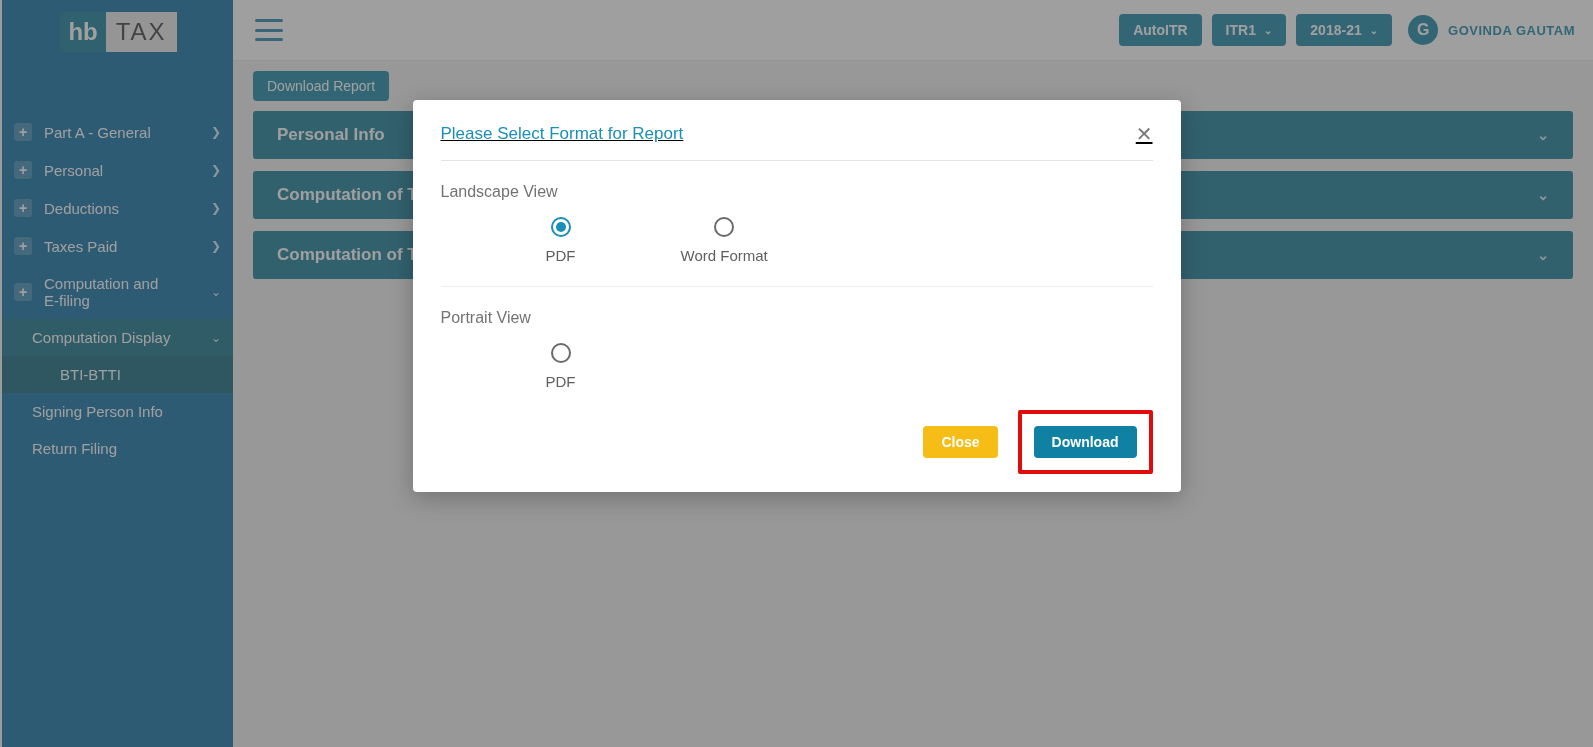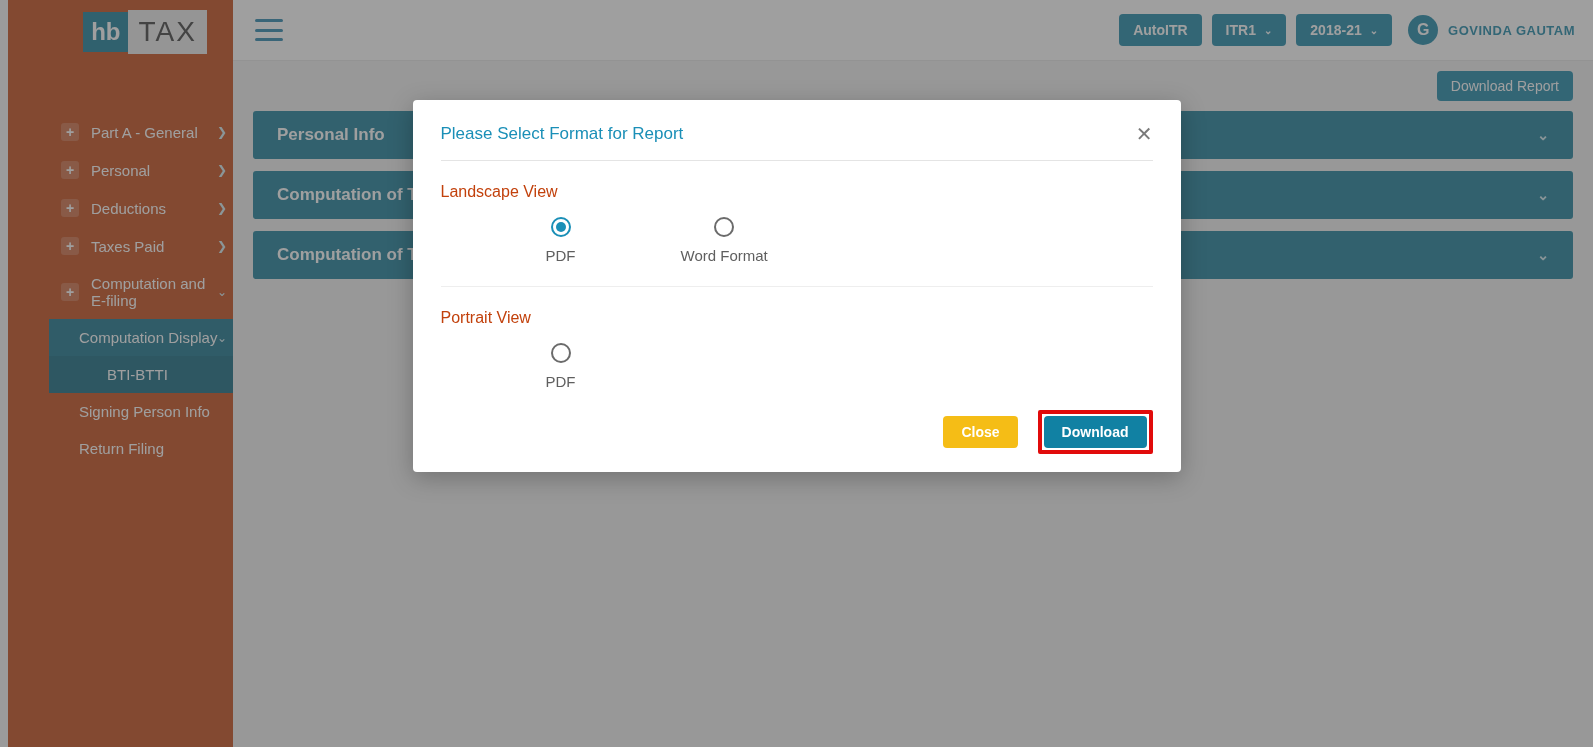--- a/index.html
+++ b/index.html
@@ -1,63 +1,63 @@
 <!DOCTYPE html>
 <html><head>
 <meta charset="utf-8">
 <style>
   * { box-sizing: border-box; margin: 0; padding: 0; }
   body { font-family: "Segoe UI", "Helvetica Neue", Arial, sans-serif; background: #f5f5f5; width: 1593px; height: 747px; overflow: hidden; position: relative; }
   
-  .sidebar { position: absolute; left: 8px; top: 0; width: 233px; height: 747px; background: #c2410c; padding-left: 41px; }
+  .sidebar { position: absolute; left: 2px; top: 0; width: 233px; height: 747px; background: #0369a1; }
   .logo-box { margin: 5px auto 0; width: 124px; height: 53px; display:flex; align-items:center; justify-content:center;}
   .logo-hb { background:#0b7592; color:#fff; font-weight:700; font-size:24px; padding:6px 8px;}
-  .logo-tax { background:#e8e8e8; color:#333; font-weight:500; font-size:28px; padding:6px 10px; letter-spacing:2px;text-align:right;}
+  .logo-tax { background:#e8e8e8; color:#333; font-weight:500; font-size:24px; padding:6px 10px; letter-spacing:2px;text-align:right;}
   .nav { margin-top: 55px; }
   .nav-item { display:flex; align-items:center; padding: 10px 12px; color:#fff; font-size:15px; cursor:pointer; position:relative; }
   .nav-item .plus { width:18px; height:18px; border-radius:3px; background:rgba(255,255,255,0.2); display:flex; align-items:center; justify-content:center; font-size:14px; margin-right:12px; color:#fff; font-weight:bold;}
   .nav-item .chev { position:absolute; right:14px; font-size:12px; color:#d1eaf0;}
   .nav-sub { background:#0a6a85; }
   .nav-sub .nav-item { padding-left: 30px; }
   .nav-sub2 .nav-item { padding-left: 58px; background:#055f78;}
   .nav-plain .nav-item { padding-left: 30px; }
   
   .topbar { position:absolute; left:233px; top:0; right:0; height:61px; background:#fff; border-bottom:1px solid #e4e4e4; display:flex; align-items:center; padding:0 18px; }
   .hamburger { width:28px; height:22px; display:flex; flex-direction:column; justify-content:space-between; cursor:pointer; margin-left:4px;}
   .hamburger span { height:3px; background:#1e7fa8; border-radius:2px; }
   .topbar-spacer { flex:1; }
   .top-btn { background:#1181a3; color:#fff; border:none; border-radius:4px; padding:8px 14px; font-size:14px; margin-left:10px; display:flex; align-items:center; gap:8px; cursor:pointer; font-weight:600;}
   .top-btn .dd { font-size:10px; }
   .user { display:flex; align-items:center; margin-left:16px; cursor:pointer; }
   .avatar { width:30px; height:30px; border-radius:50%; background:#1181a3; color:#fff; display:flex; align-items:center; justify-content:center; font-weight:700; font-size:16px; margin-right:10px;}
   .user-name { color:#1181a3; font-weight:700; font-size:13px; letter-spacing:0.5px;}
   
   .content { position:absolute; left:233px; top:61px; right:0; bottom:0; background:#f0f0f0; }
-  .dl-bar { display:flex; justify-content:flex-end; padding:10px 20px;}
+  .dl-bar { display:flex; padding:10px 20px;}
   .dl-btn { background:#1181a3; color:#fff; border:none; border-radius:4px; padding:7px 14px; font-size:14px; cursor:pointer;}
   .panels { padding:0 20px; }
   .panel { background:#0e7692; color:#fff; border-radius:3px; padding:14px 24px; margin-bottom:12px; display:flex; justify-content:space-between; align-items:center; font-size:17px; font-weight:600; cursor:pointer;}
   .panel .pchev { font-size:14px; color:#cfe9f0;}
   
   .overlay { position:absolute; inset:0; background:rgba(80,80,80,0.55); }
   
   .modal { position:absolute; left:50%; top:100px; transform:translateX(-50%); width:768px; background:#fff; border-radius:4px; box-shadow:0 6px 24px rgba(0,0,0,0.25); padding:22px 28px 18px; }
-  .modal-head { display:flex; justify-content:space-between; align-items:center; border-bottom:1px solid #e4e4e4; padding-bottom:14px; }
+  .modal-head { display:flex; justify-content:space-between; align-items:center; border-bottom:1px solid #e4e4e4; padding-bottom:14px;text-decoration:underline; }
   .modal-title { color:#1a8fb7; font-size:17px; }
   .modal-close { color:#7a7a7a; font-size:20px; cursor:pointer; }
-  .section-title { color:#c2410c; font-size:16px; margin-top:22px; margin-bottom:16px;}
+  .section-title { color:#737373; font-size:16px; margin-top:22px; margin-bottom:16px;}
   .radio-row { display:flex; gap:0; border-bottom:1px solid #eee; padding-bottom:22px;}
   .radio-opt { display:flex; align-items:center; gap:10px; font-size:15px; color:#5f5f5f; cursor:pointer; width:240px;flex-direction:column;}
   .radio-opt.last { width:auto; }
   .radio { width:20px; height:20px; border:2px solid #6b6b6b; border-radius:50%; display:flex; align-items:center; justify-content:center;}
   .radio.sel { border-color:#1a8fb7; }
   .radio.sel::after { content:""; width:10px; height:10px; background:#1a8fb7; border-radius:50%; }
   .modal-foot { display:flex; justify-content:flex-end; gap:20px; margin-top:20px; align-items:center;}
   .btn-close { background:#f5bd16; color:#fff; border:none; border-radius:4px; padding:8px 18px; font-size:14px; cursor:pointer; font-weight:600;}
-  .btn-dl-wrap { border:4px solid #e10b0b; padding:2px; border-radius:2px;}
+  .btn-dl-wrap { border:4px solid #e10b0b; padding:12px; border-radius:2px;}
   .btn-dl { background:#1181a3; color:#fff; border:none; border-radius:4px; padding:8px 18px; font-size:14px; cursor:pointer; font-weight:600;}
   
   .portrait-row { margin-top:14px; display:flex;}
 </style>
 </head>
 <body>
 
 <div class="sidebar">
   <div class="logo-box">
     <span class="logo-hb">hb</span>

